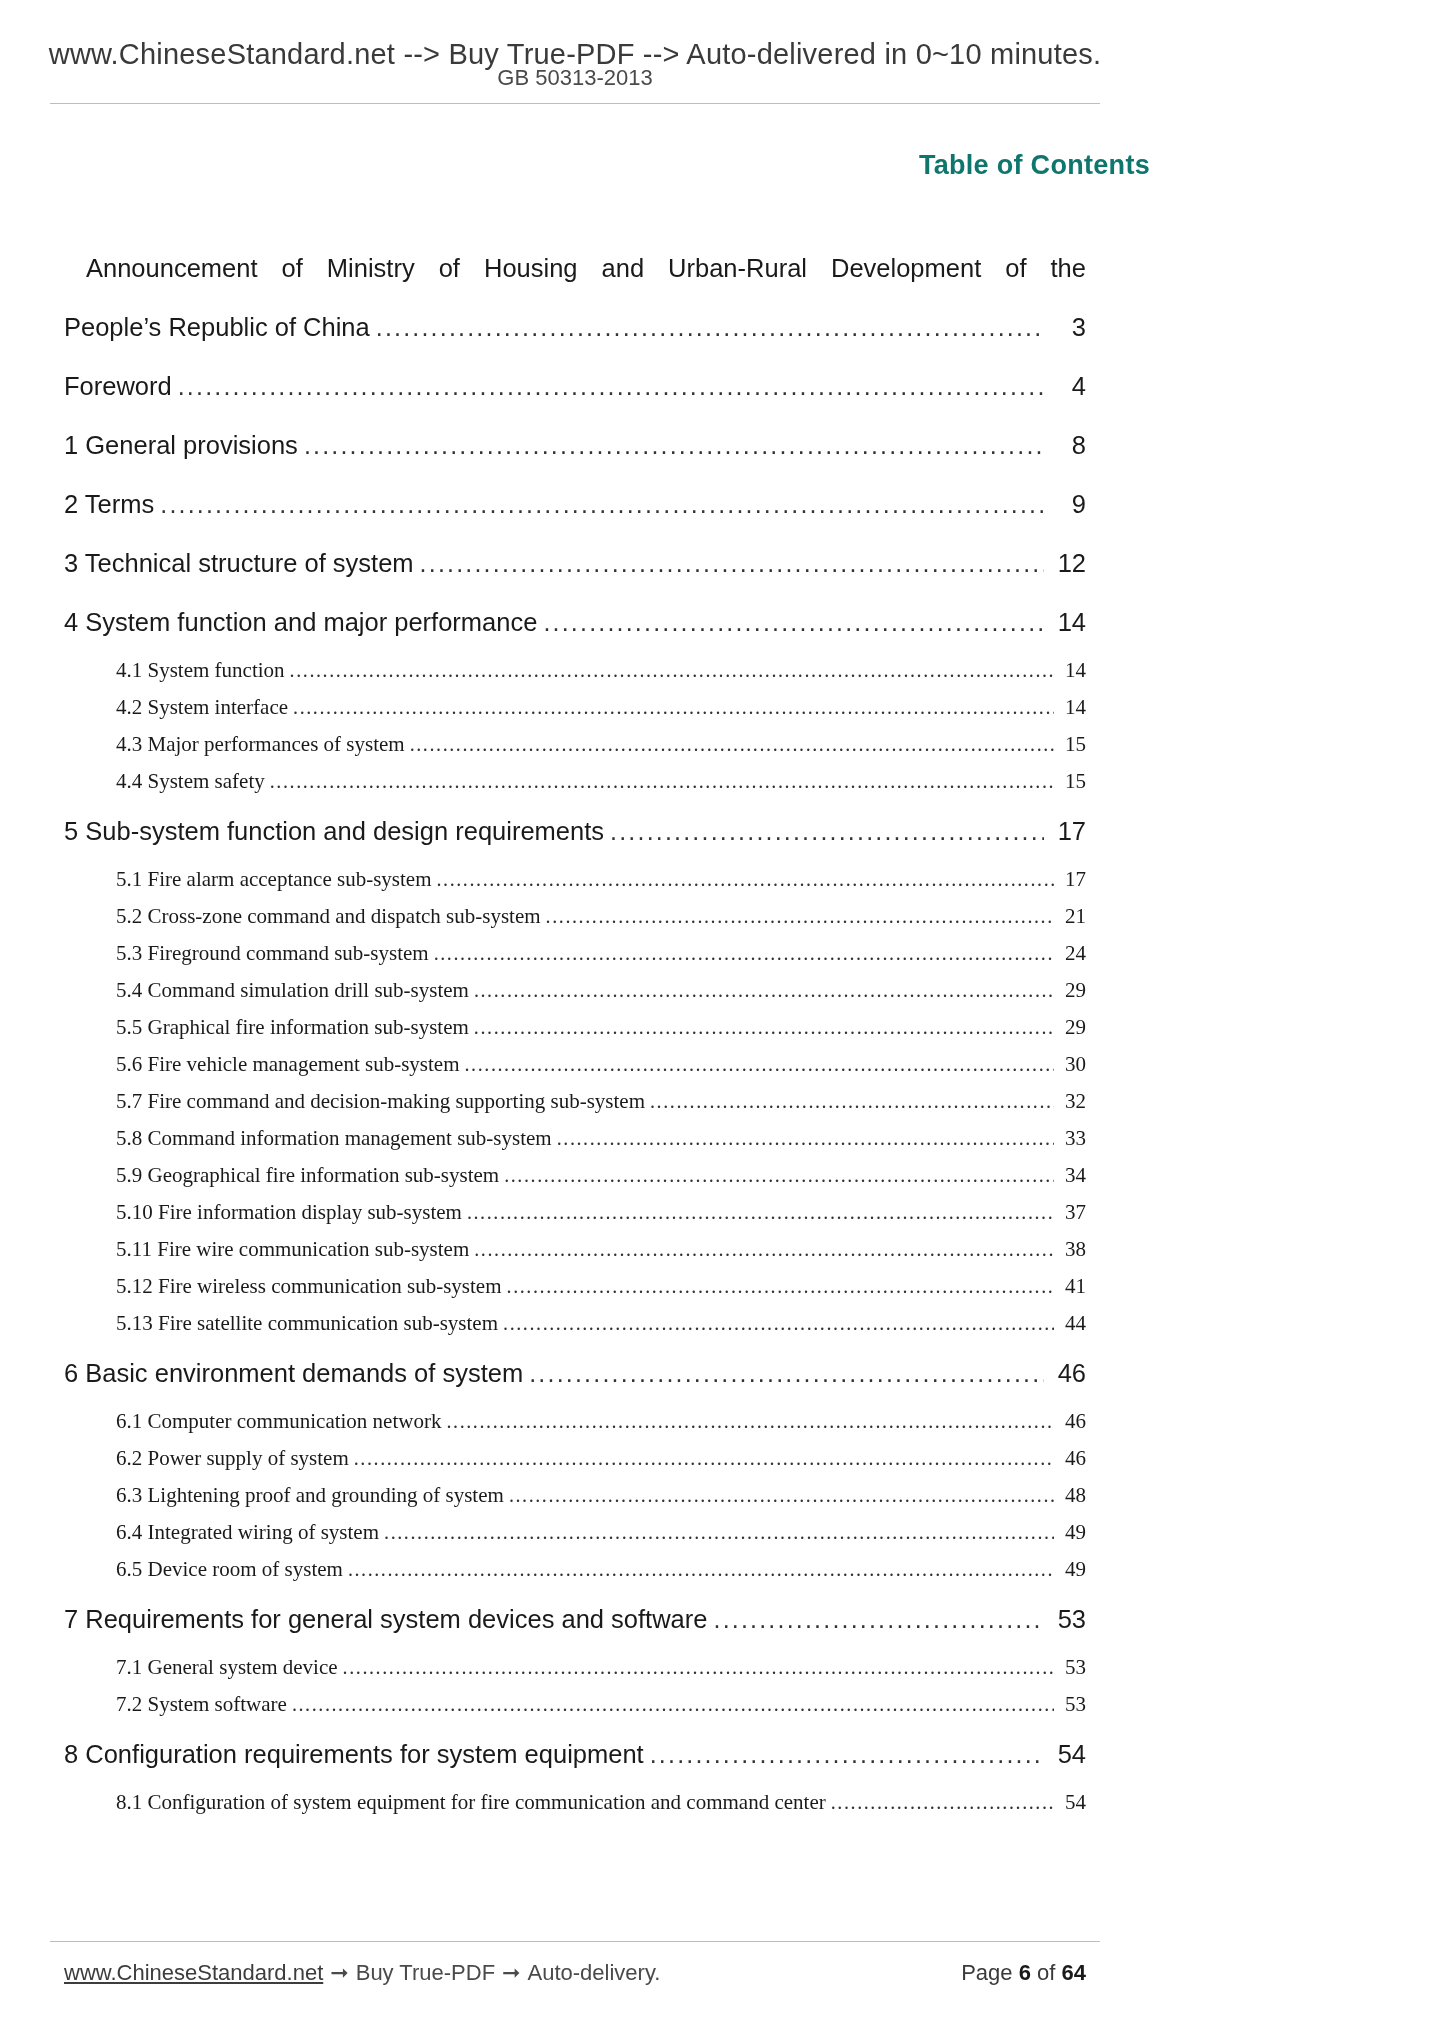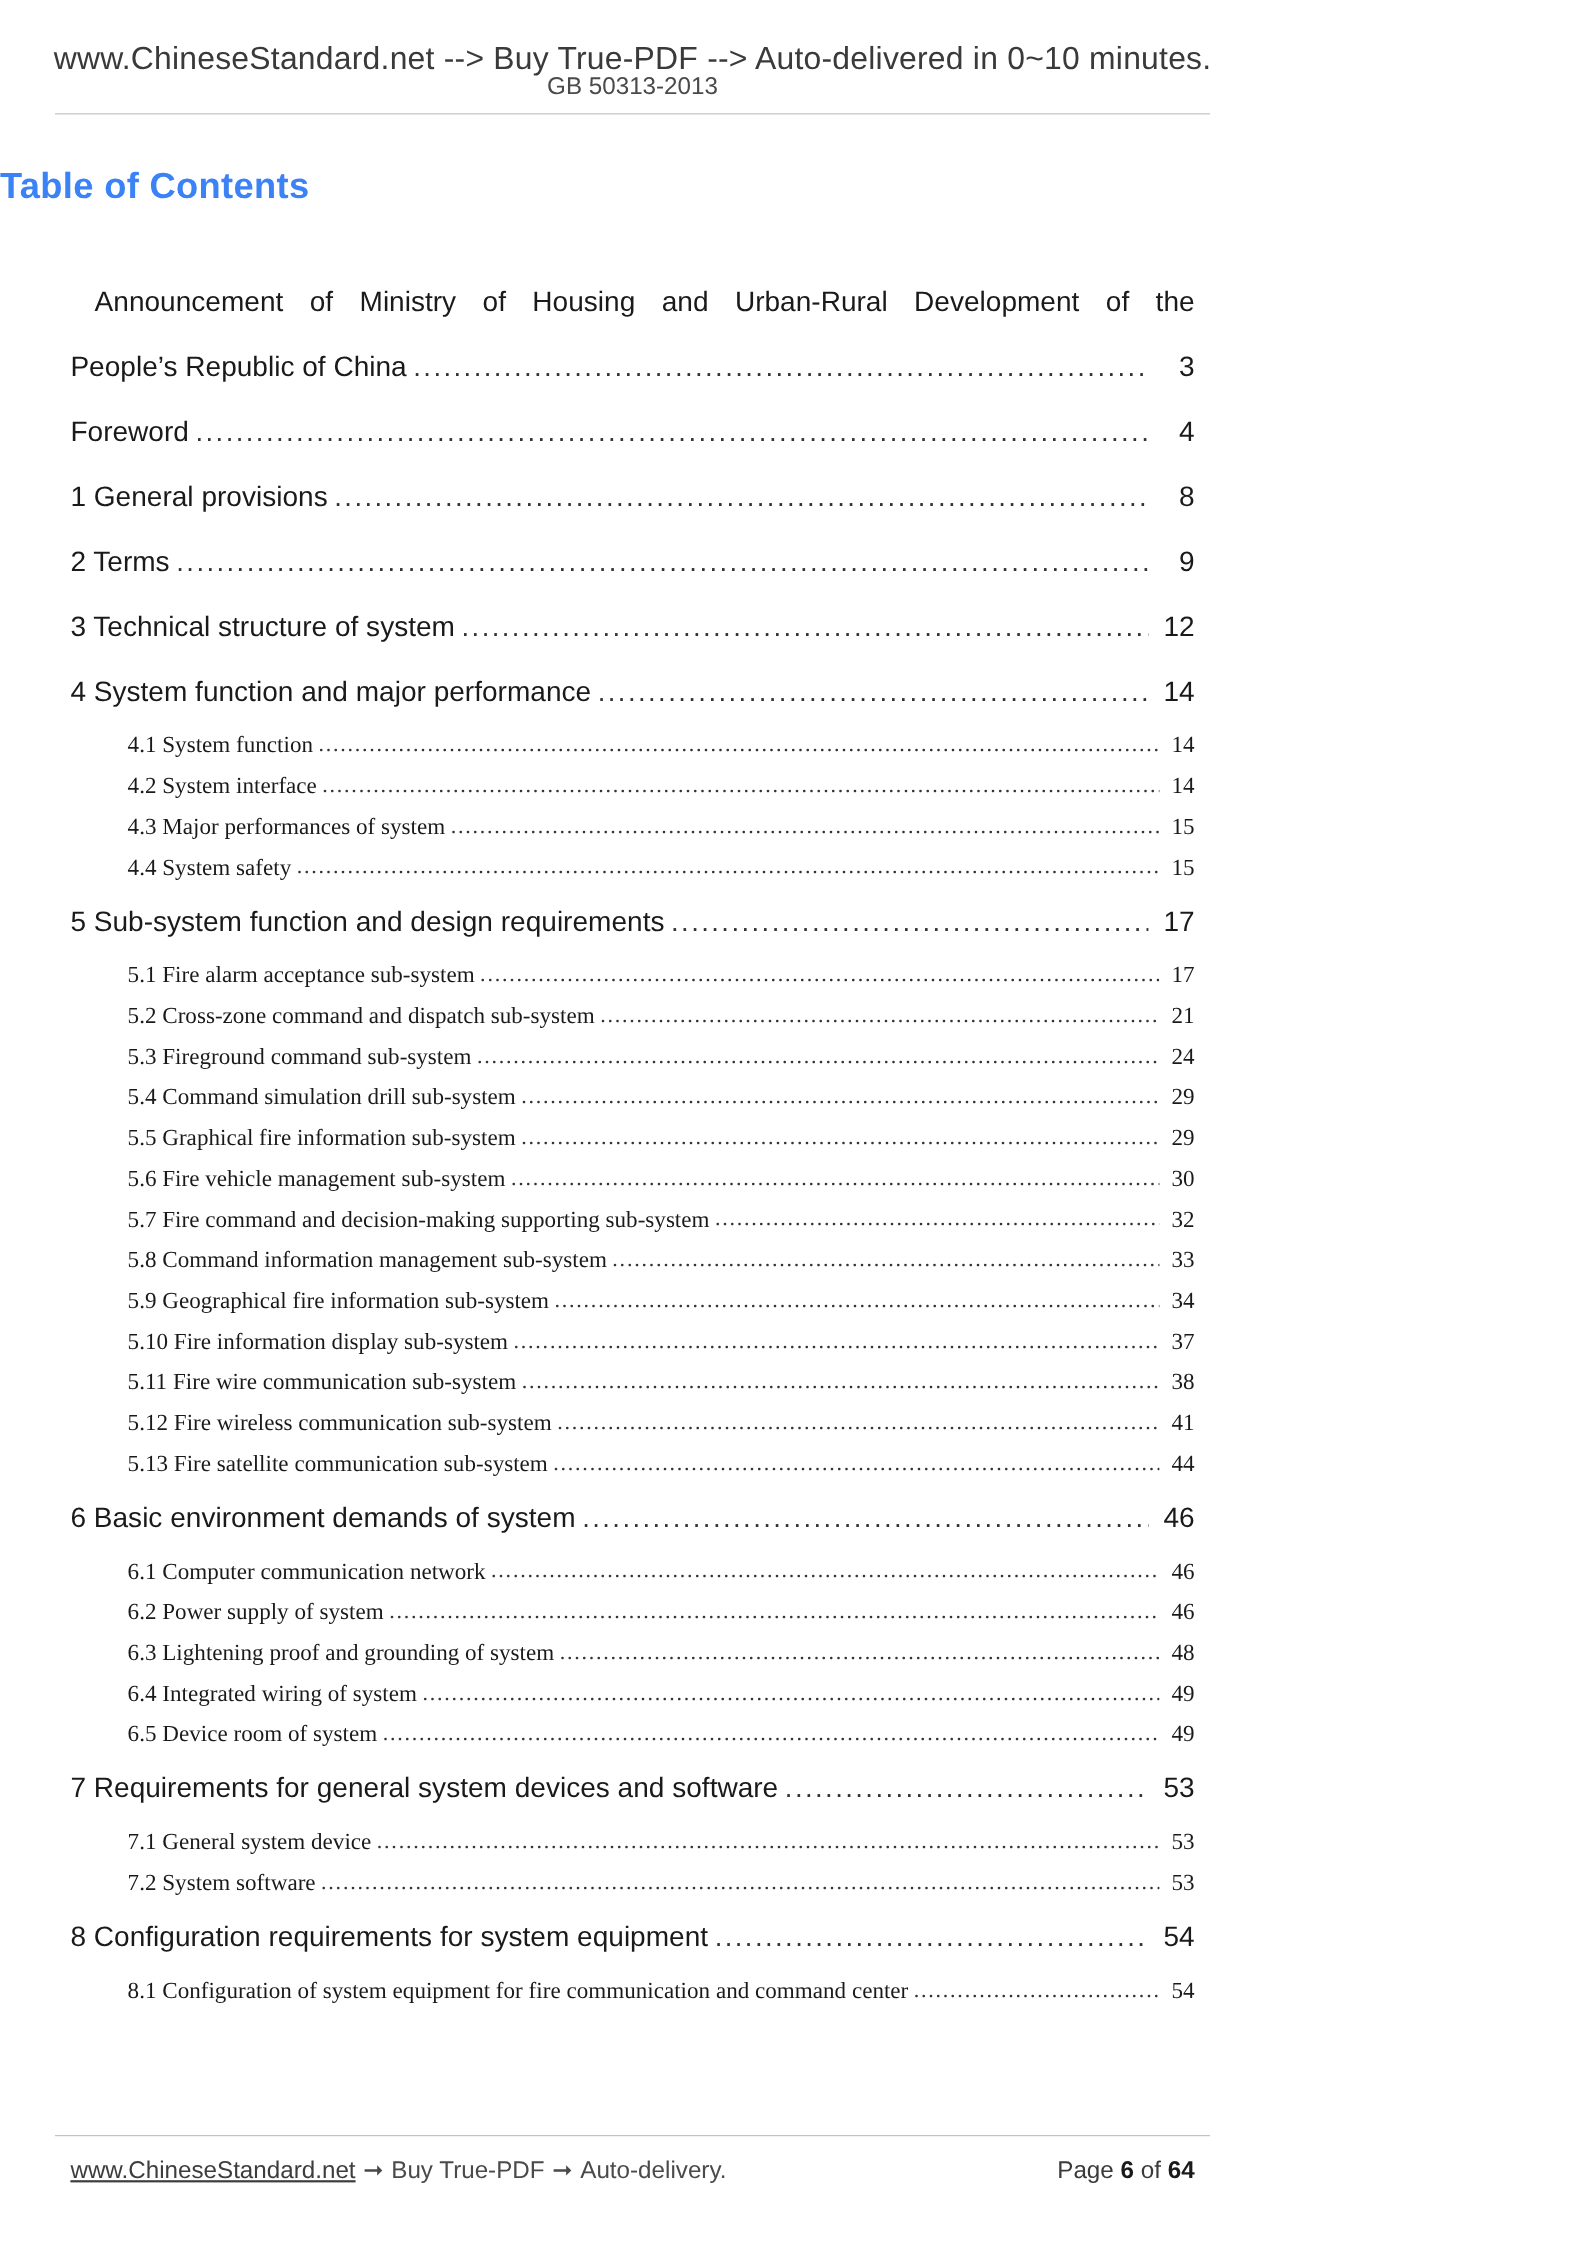--- a/index.html
+++ b/index.html
@@ -40,24 +40,24 @@
     margin-top: -6px;
   }
   .header-rule {
     margin: 12px auto 0 auto;
     width: 1050px;
     border-top: 1px solid #bdbdbd;
   }
 
   
   .doc-title {
-    text-align: left;
-    font-size: 33px;
+    text-align: right;
+    font-size: 27px;
     font-weight: bold;
-    color: #3b82f6;
+    color: #0f766e;
     margin-top: 46px;
     letter-spacing: 0.3px;
   }
 
   
   .toc {
     margin: 58px auto 0 auto;
     width: 1022px;
   }
 

